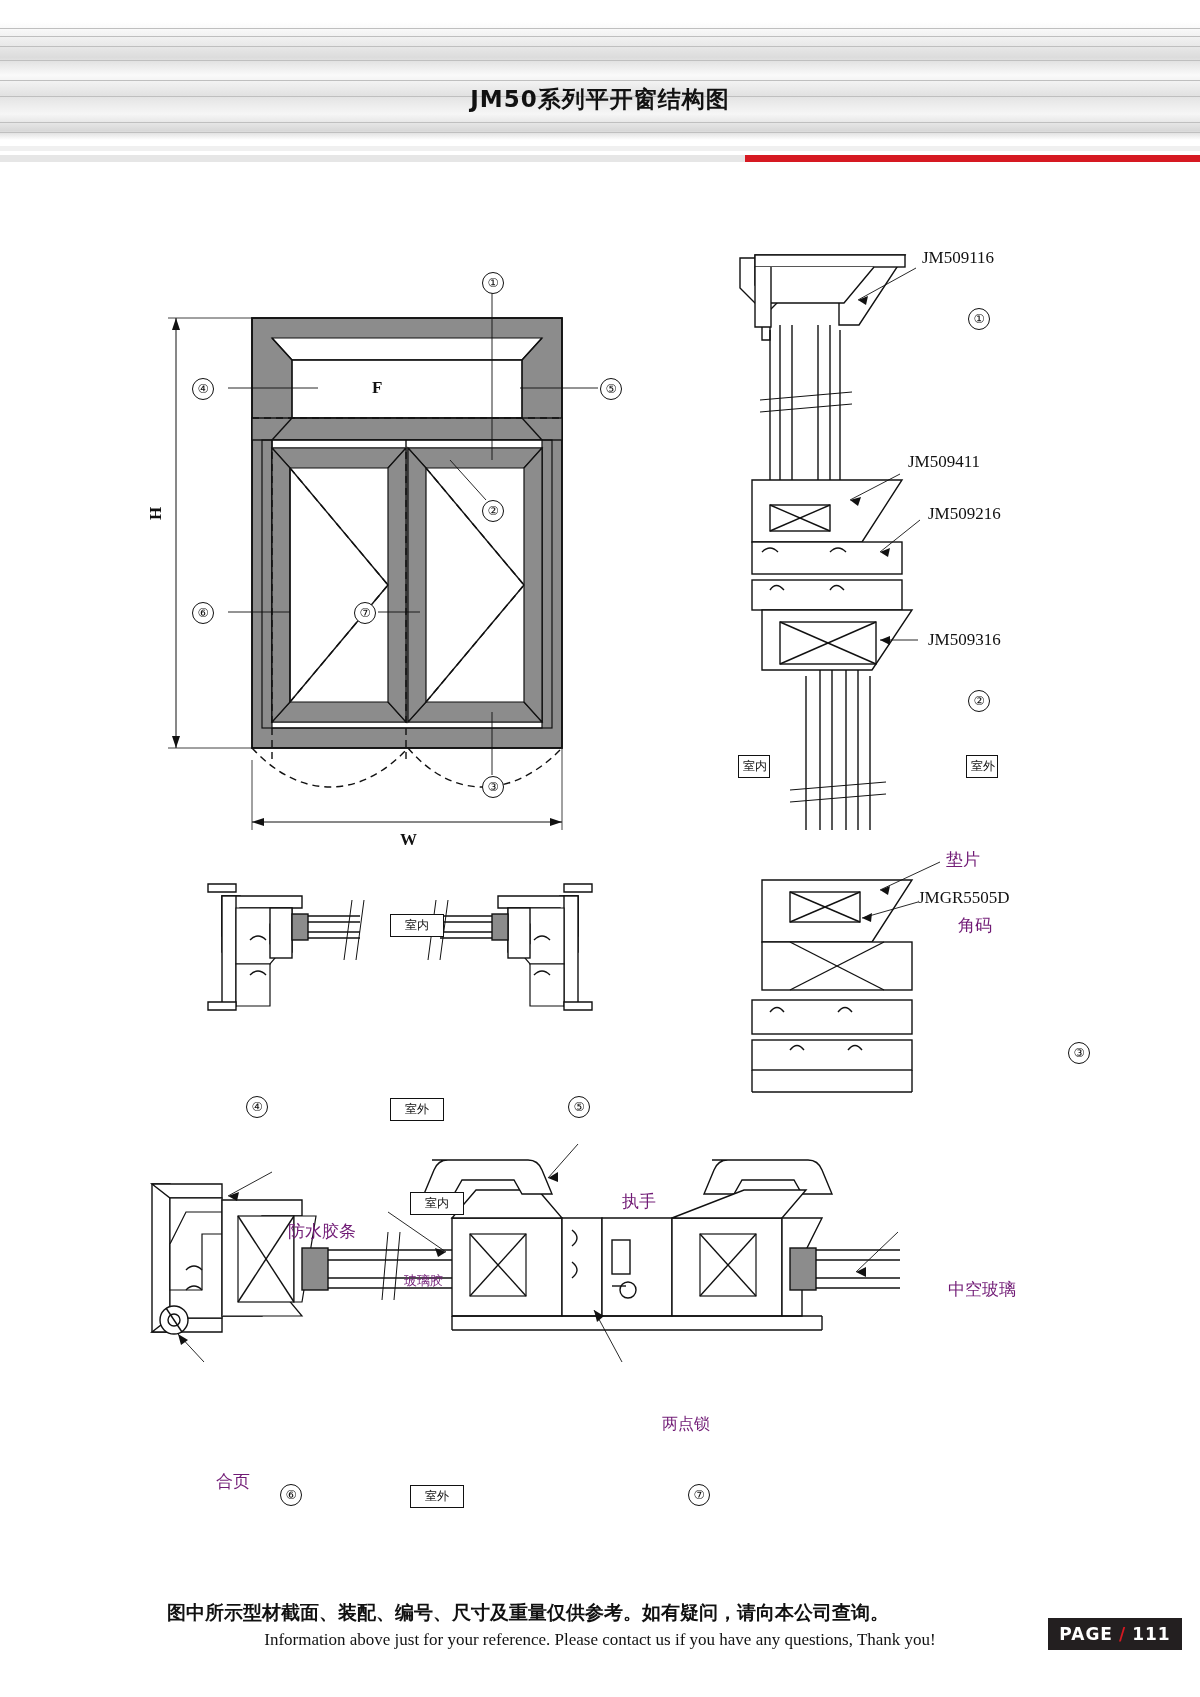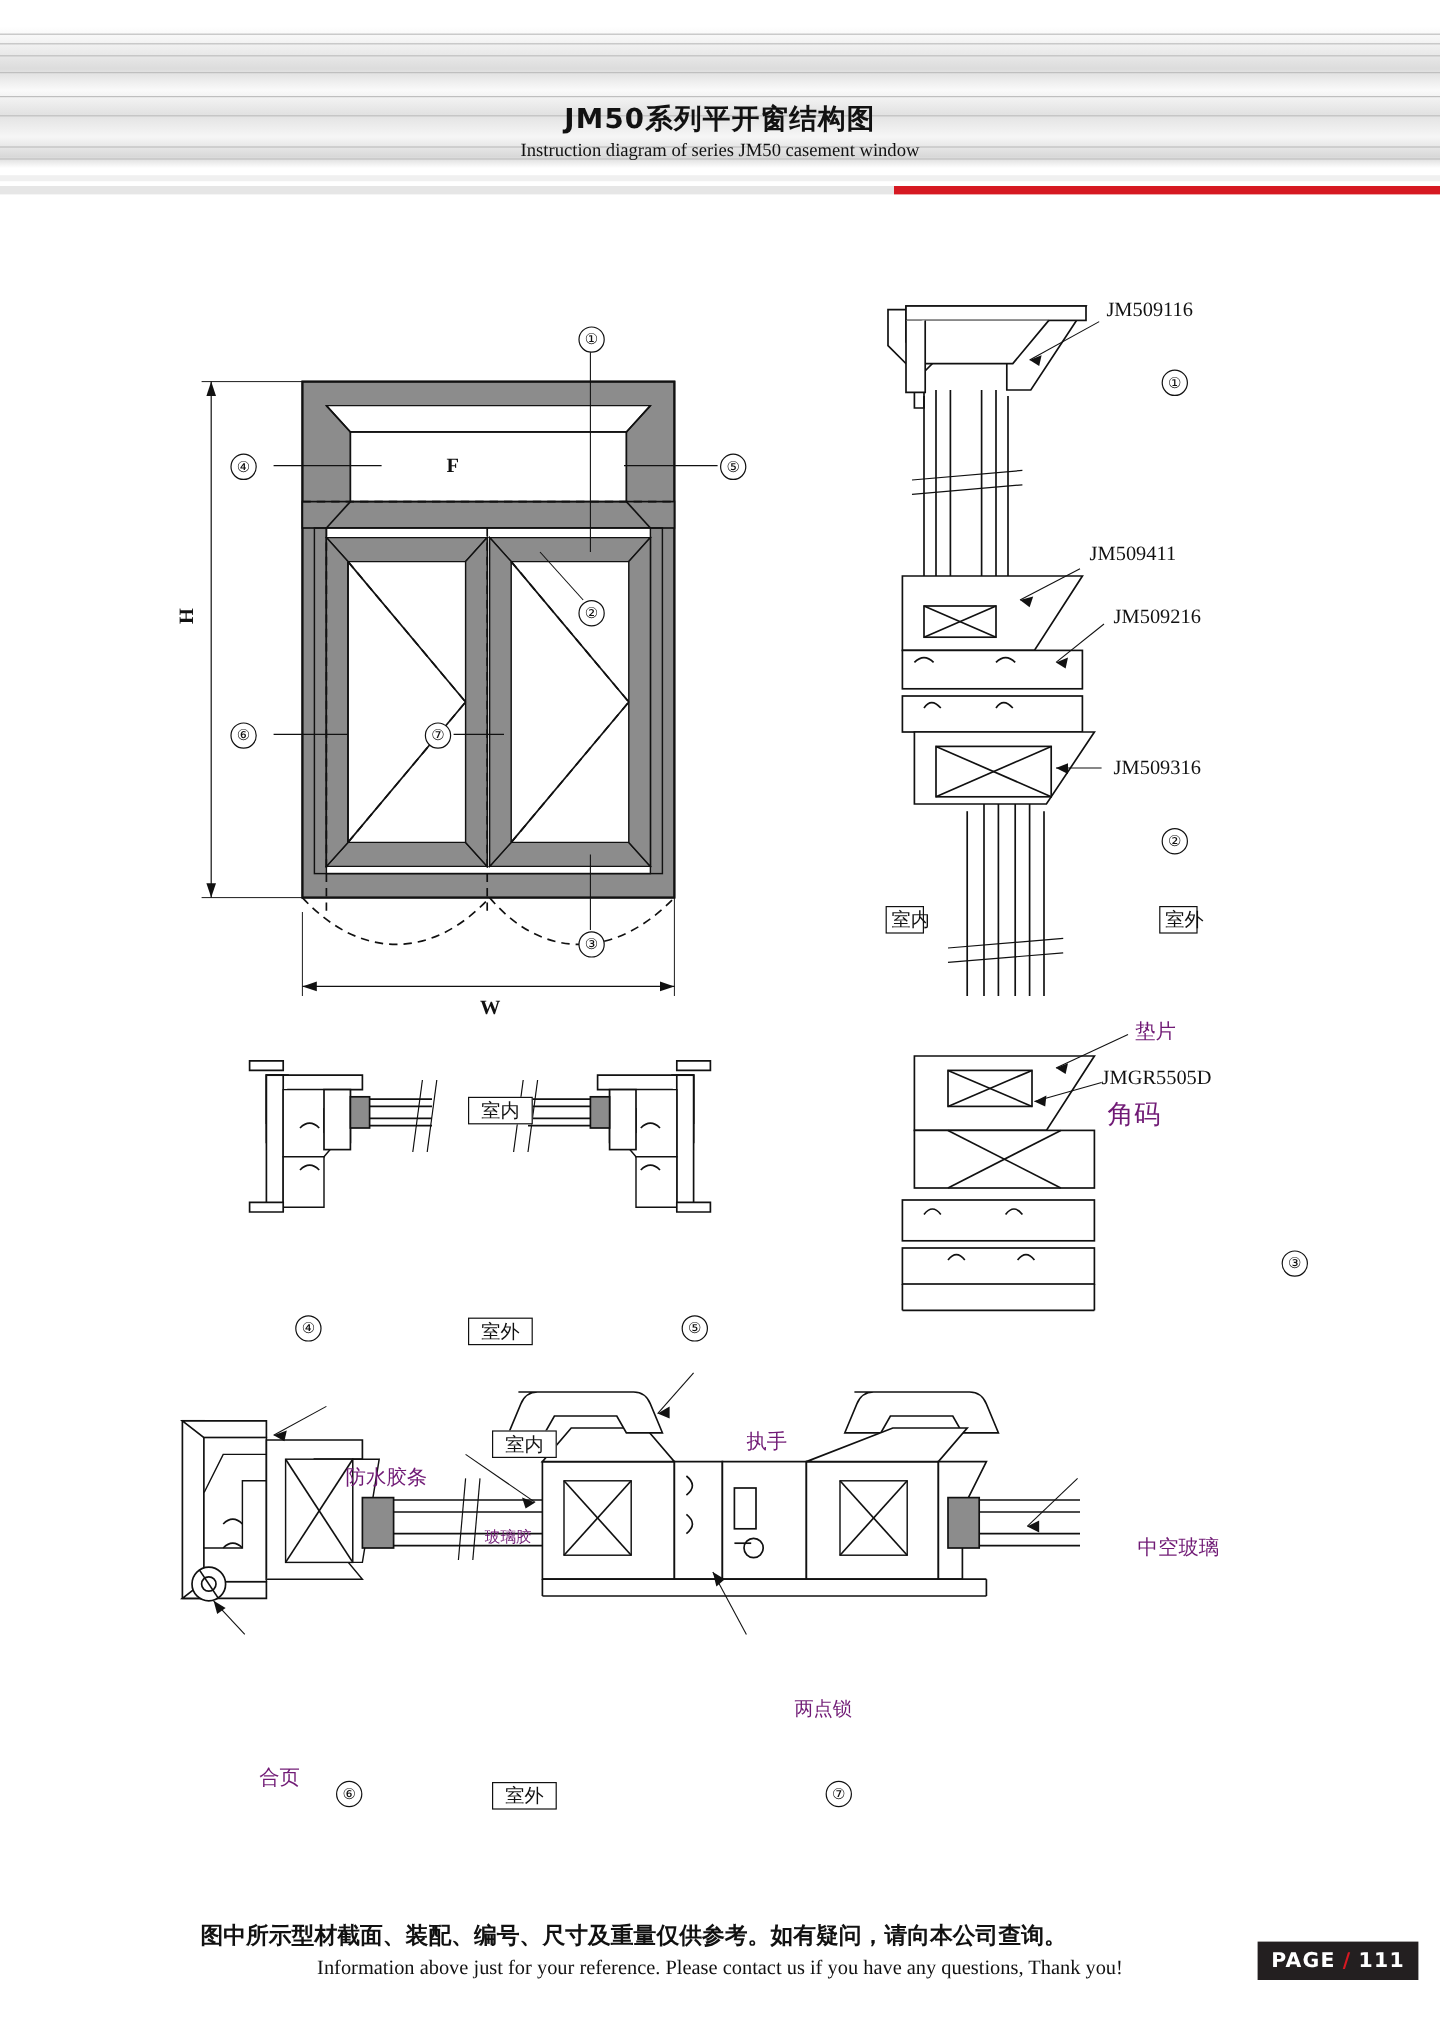--- a/index.html
+++ b/index.html
@@ -16,21 +16,21 @@
   .title-cn{position:absolute;left:0;top:84px;width:1200px;text-align:center;font-size:23px;font-weight:bold;
             font-family:"DejaVu Sans",sans-serif;letter-spacing:1px;}
   .title-en{position:absolute;left:0;top:117px;width:1200px;text-align:center;font-size:15.5px;
             font-family:"Liberation Serif",serif;}
   .title-cn span,.title-en span{display:inline-block;}
 
   
   .lbl{position:absolute;font-family:"DejaVu Sans",sans-serif;font-size:15px;color:#701a75;white-space:nowrap;}
   .lbl-en{position:absolute;font-family:"Liberation Serif",serif;font-size:15.5px;color:#111;white-space:nowrap;}
   .boxed{position:absolute;border:1.4px solid #111;padding:2px 4px;font-family:"DejaVu Sans",sans-serif;
-         font-size:16px;line-height:17px;text-align:center;white-space:nowrap;background:#fff;}
+         font-size:12px;line-height:17px;text-align:center;white-space:nowrap;background:#fff;}
   .circ{position:absolute;width:20px;height:20px;border:1.4px solid #111;border-radius:50%;
         font-family:"DejaVu Sans",sans-serif;font-size:12.5px;line-height:19px;text-align:center;background:#fff;}
   svg{position:absolute;left:0;top:0;overflow:visible;}
 
   
   .foot-cn{position:absolute;left:0;top:1600px;width:1056px;text-align:center;font-size:19px;font-weight:bold;
            font-family:"DejaVu Sans",sans-serif;}
   .foot-en{position:absolute;left:0;top:1630px;width:1200px;text-align:center;font-size:17px;
            font-family:"Liberation Serif",serif;}
   .page-badge{position:absolute;right:18px;top:1618px;width:134px;height:32px;background:#231f20;
@@ -47,21 +47,20 @@
     <div class="hdr-line" style="top:6px"></div>
     <div class="hdr-line" style="top:14px"></div>
     <div class="hdr-line" style="top:24px"></div>
     <div class="hdr-line" style="top:38px"></div>
     <div class="hdr-line" style="top:58px"></div>
     <div class="hdr-line" style="top:74px"></div>
     <div class="hdr-line" style="top:100px"></div>
     <div class="hdr-line" style="top:110px"></div>
   </div>
   <div class="title-cn"><span>JM50系列平开窗结构图</span></div>
-  <div class="title-en"><span>Instruction diagram of series JM50 casement window</span></div>
   <div class="hdr-bar-gray2"></div>
   <div class="hdr-bar-gray"></div>
   <div class="hdr-bar-red"></div>
 
   <svg width="1200" height="1697" viewBox="0 0 1200 1697">
     <g stroke="#111" fill="none" stroke-width="1.4" stroke-linejoin="miter">
 
       <g>
 
         <rect x="252" y="318" width="310" height="430" fill="#8c8c8c" stroke="#111" stroke-width="1.6"></rect>
@@ -336,21 +335,21 @@
   <div class="lbl-en" style="left:922px;top:248px;font-size:17px;">JM509116</div>
   <div class="circ" style="left:968px;top:308px">①</div>
   <div class="lbl-en" style="left:908px;top:452px;font-size:17px;">JM509411</div>
   <div class="lbl-en" style="left:928px;top:504px;font-size:17px;">JM509216</div>
   <div class="lbl-en" style="left:928px;top:630px;font-size:17px;">JM509316</div>
   <div class="circ" style="left:968px;top:690px">②</div>
   <div class="boxed" style="left:738px;top:755px;width:22px;">室内</div>
   <div class="boxed" style="left:966px;top:755px;width:22px;">室外</div>
   <div class="lbl" style="left:946px;top:848px;font-size:17px;">垫片</div>
   <div class="lbl-en" style="left:918px;top:888px;font-size:17px;">JMGR5505D</div>
-  <div class="lbl" style="left:923px;top:914px;font-size:22px;">角码</div>
+  <div class="lbl" style="left:958px;top:914px;font-size:17px;">角码</div>
   <div class="circ" style="left:1068px;top:1042px">③</div>
 
   <div class="boxed" style="left:390px;top:914px;width:44px;">室内</div>
   <div class="boxed" style="left:390px;top:1098px;width:44px;">室外</div>
   <div class="circ" style="left:246px;top:1096px">④</div>
   <div class="circ" style="left:568px;top:1096px">⑤</div>
 
   <div class="boxed" style="left:410px;top:1192px;width:44px;">室内</div>
   <div class="boxed" style="left:410px;top:1485px;width:44px;">室外</div>
   <div class="lbl" style="left:288px;top:1220px;font-size:17px;">防水胶条</div>

